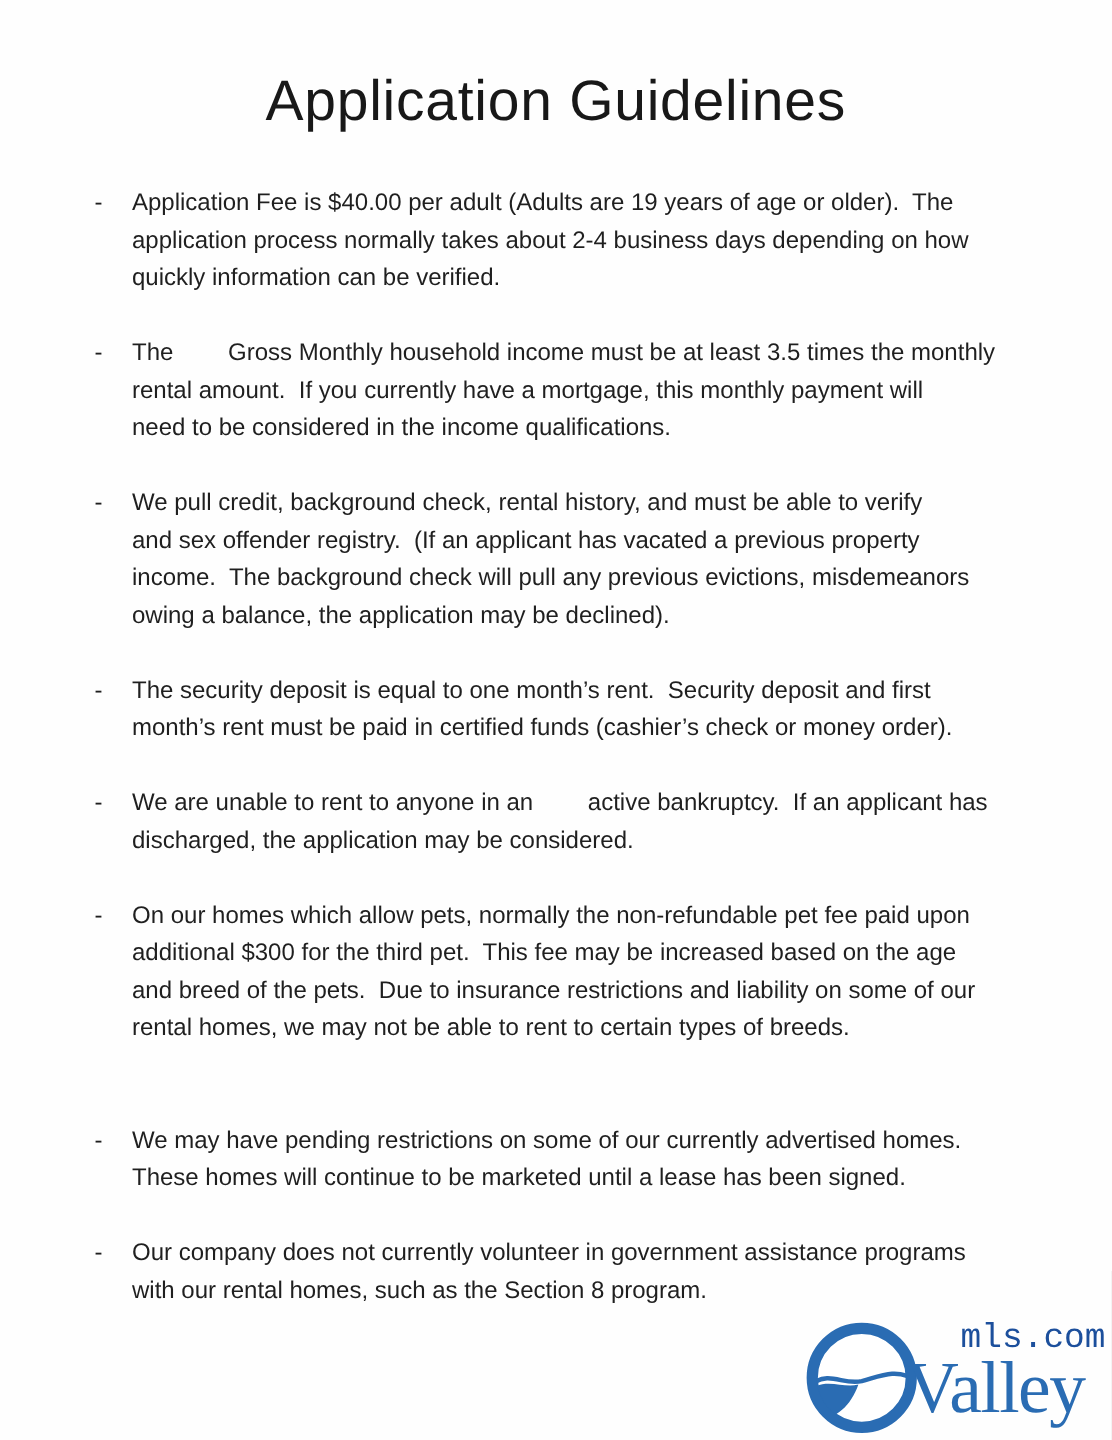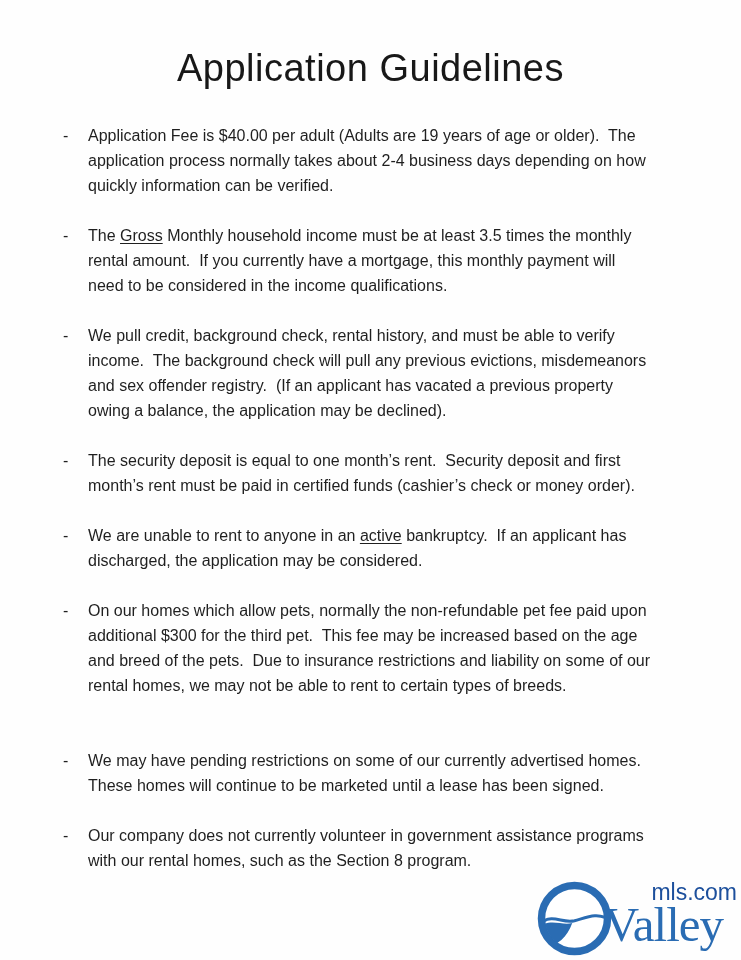--- a/index.html
+++ b/index.html
@@ -42,22 +42,22 @@
     color: #1f1f1f;
   }
   .g-text { flex: 1; }
   .g-line {
     font-size: 16px;
     line-height: 25px;
     white-space: pre-wrap;
     color: #1f1f1f;
   }
   .g-line .u {
-    text-decoration: underline;
     text-underline-offset: 2px;
+    margin-left: 32px;
   }
   
   .brand-logo {
     position: absolute;
     right: 4px;
     bottom: 4px;
     display: flex;
     align-items: center;
   }
   .logo-circle {
@@ -79,21 +79,21 @@
     font-family: "Liberation Serif", serif;
     font-size: 49px;
     line-height: 56px;
     color: var(--brand, #2a6cb3);
     letter-spacing: -1px;
   }
   .logo-suffix {
     position: absolute;
     top: -2px;
     right: 0;
-    font-family: Liberation Sans, sans-serif;
+    font-family: Liberation Mono, monospace;
     font-size: 23px;
     color: var(--suffix, #1c4f9c);
   }
 </style>
 </head>
 <body>
 
 <div class="page">
 
   <h1 class="doc-title">Application Guidelines</h1>
@@ -112,22 +112,22 @@
         <div class="g-text">
           <div class="g-line"><span>The </span><span class="u">Gross</span><span> Monthly household income must be at least 3.5 times the monthly</span></div>
           <div class="g-line"><span>rental amount.  If you currently have a mortgage, this monthly payment will</span></div>
           <div class="g-line"><span>need to be considered in the income qualifications.</span></div>
         </div>
       </li>
       <li class="guideline">
         <span class="dash">-</span>
         <div class="g-text">
           <div class="g-line"><span>We pull credit, background check, rental history, and must be able to verify</span></div>
+          <div class="g-line"><span>and sex offender registry.  (If an applicant has vacated a previous property</span></div>
           <div class="g-line"><span>income.  The background check will pull any previous evictions, misdemeanors</span></div>
-          <div class="g-line"><span>and sex offender registry.  (If an applicant has vacated a previous property</span></div>
           <div class="g-line"><span>owing a balance, the application may be declined).</span></div>
         </div>
       </li>
       <li class="guideline">
         <span class="dash">-</span>
         <div class="g-text">
           <div class="g-line"><span>The security deposit is equal to one month’s rent.  Security deposit and first</span></div>
           <div class="g-line"><span>month’s rent must be paid in certified funds (cashier’s check or money order).</span></div>
         </div>
       </li>

